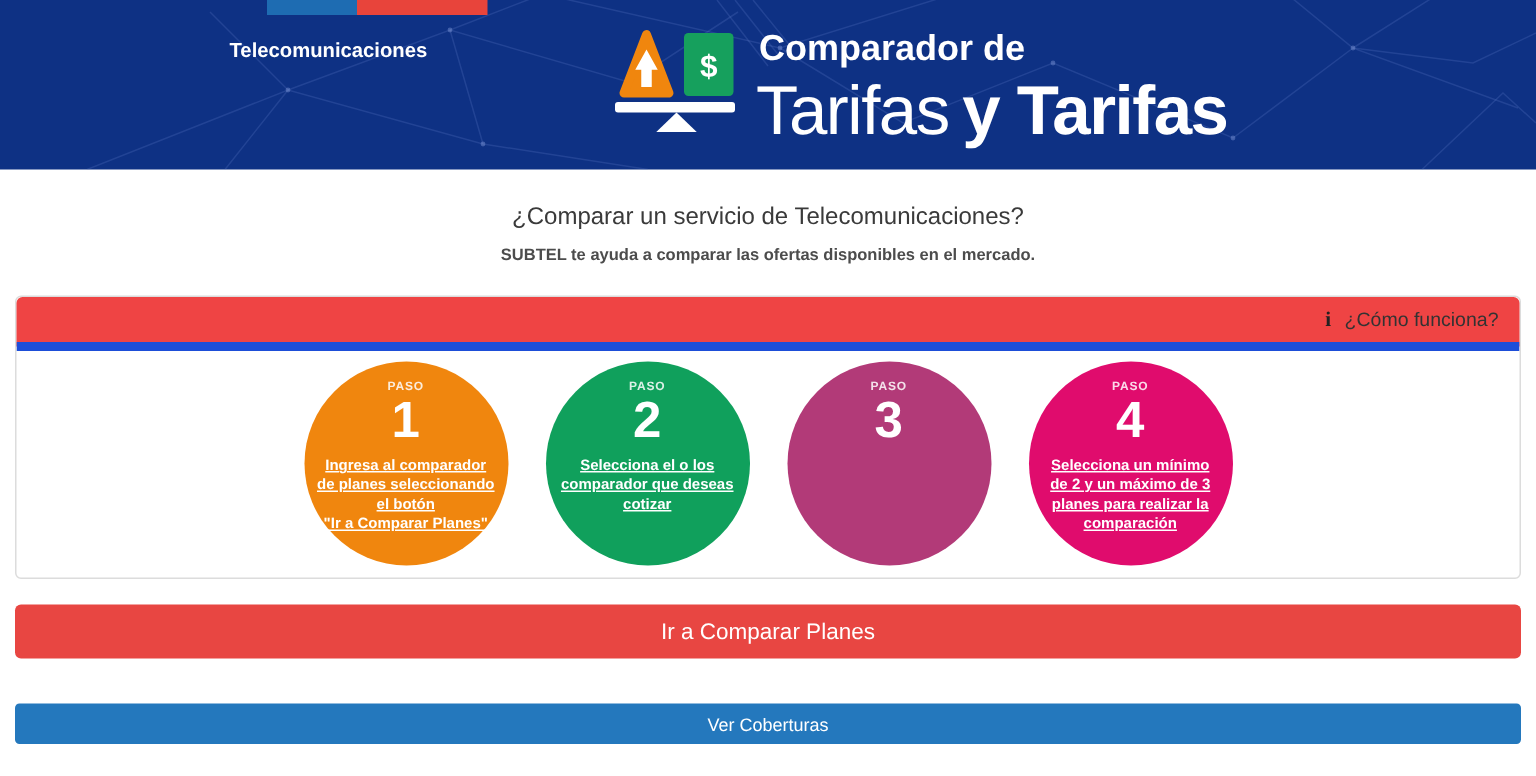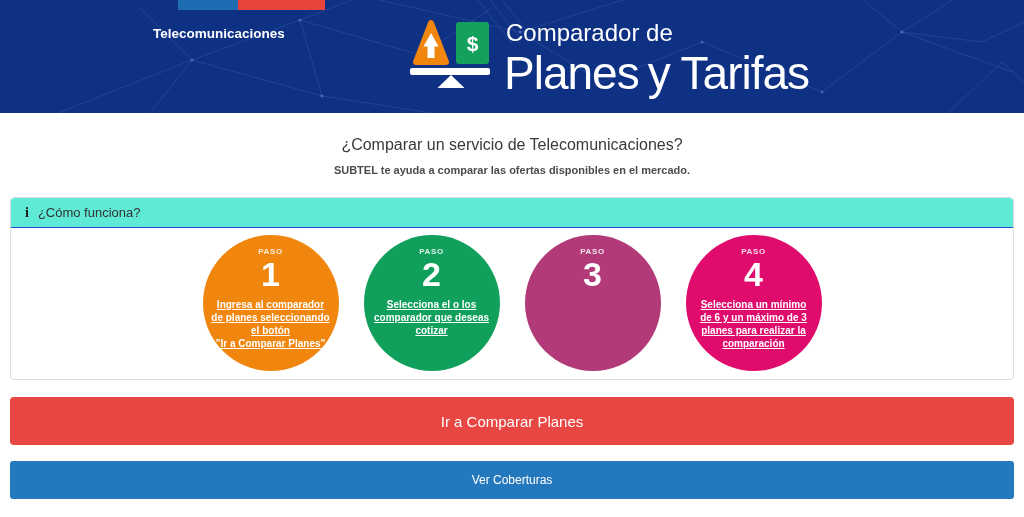--- a/index.html
+++ b/index.html
@@ -15,50 +15,50 @@
   .header { position:relative; height:113px; background:#0e3184; overflow:hidden; }
   .net-bg { position:absolute; left:0; top:0; width:1024px; height:113px; }
   .flag-bar { position:absolute; left:178px; top:0; display:flex; }
   .flag-blue { width:60px; height:10px; }
   .flag-red  { width:87px; height:10px; }
   .brand { position:absolute; left:153px; top:24px; color:#fff;
            font-size:13.5px; font-weight:700; line-height:19px; }
   .logo { position:absolute; left:410px; top:17px; display:flex; align-items:flex-start; }
   .logo-icon { width:82px; height:74px; display:block; }
   .logo-text { margin-left:12px; color:#fff; white-space:nowrap; }
-  .logo-line1 { font-size:24px; font-weight:400; line-height:1; margin:4px 0 5px 2px; }
+  .logo-line1 { font-size:24px; font-weight:700; line-height:1; margin:4px 0 5px 2px; }
   .logo-line2 { font-size:46px; font-weight:400; line-height:1; letter-spacing:-1px; }
-  .logo-line2 .bold { font-weight:400; margin-left:9px; }
+  .logo-line2 .bold { font-weight:700; margin-left:9px; }
 
   
   .main { padding:0 10px; }
   .intro-title { margin-top:22px; text-align:center; font-size:16px;
                  font-weight:400; color:#3a3a3a; line-height:1.25; }
   .intro-sub { margin-top:9px; text-align:center; font-size:11px; color:#4c4c4c;font-weight:bold; }
 
   
   .panel { margin-top:21px; border:1px solid #dcdcdc; border-radius:4px; background:#fff; }
-  .panel-header { background:#5eead4; border-bottom:1px solid #1d4ed8;
+  .panel-header { background:#ef4444; border-bottom:6px solid #1d4ed8;
                   border-radius:4px 4px 0 0; padding:6px 14px;
-                  font-size:13px; color:#333; line-height:17px; cursor:pointer; }
+                  font-size:13px; color:#333; line-height:17px; cursor:pointer;text-align:right; }
   .info-glyph { font-family:"Liberation Serif","DejaVu Serif",serif;
                 font-weight:700; font-size:14px; margin-right:9px; color:#222; }
   .panel-body { display:flex; justify-content:center; gap:25px; padding:7px 0 8px; }
   .step-circle { width:136px; height:136px; border-radius:50%; color:#fff;
                  text-align:center; padding-top:12px; flex:0 0 auto; }
   .step-label { font-size:8px; font-weight:600; letter-spacing:.6px; opacity:.85; }
   .step-number { font-size:34px; font-weight:700; line-height:36px; }
   .step-text { font-size:10px; font-weight:700; line-height:1.3;
                white-space:pre-line; margin-top:6px; padding:0 4px;text-decoration:underline; }
 
   
   .btn { display:block; width:100%; border:none; color:#fff; text-align:center;
          cursor:pointer; font-family:inherit; }
-  .btn-compare { margin-top:17px; height:48px; border-radius:4px; font-size:15px; }
-  .btn-coverage { margin-top:16px; height:38px; border-radius:3px; font-size:12px; }
+  .btn-compare { margin-top:17px; height:36px; border-radius:4px; font-size:15px; }
+  .btn-coverage { margin-top:30px; height:27px; border-radius:3px; font-size:12px; }
 
   
   .partial-tab { margin:23px 0 0 120px; width:117px; height:14px;
                  background:#f7f7f7; border:1px solid #ddd;
                  border-radius:8px 8px 0 0; cursor:pointer; }
 </style>
 </head>
 <body>
 
 <div class="page">
@@ -103,21 +103,21 @@
       <svg class="logo-icon" viewBox="0 0 82 74" xmlns="http://www.w3.org/2000/svg">
         <path d="M21 6 L36 45 H6 Z" fill="#f0860e" stroke="#f0860e" stroke-width="6" stroke-linejoin="round"></path>
         <polygon points="21,16 28.5,29.5 24.5,29.5 24.5,41 17.5,41 17.5,29.5 13.5,29.5" fill="#ffffff"></polygon>
         <rect x="46" y="5" width="33" height="42" rx="3" fill="#16a05d"></rect>
         <text x="62.5" y="34" text-anchor="middle" fill="#ffffff" font-size="21" font-weight="bold" font-family="Liberation Sans, DejaVu Sans, sans-serif">$</text>
         <rect x="0" y="51" width="80" height="7" rx="2" fill="#ffffff"></rect>
         <path d="M41 58 L54.5 71 H27.5 Z" fill="#ffffff"></path>
       </svg>
       <div class="logo-text">
         <div class="logo-line1">Comparador de</div>
-        <div class="logo-line2"><span>Planes</span><span class="bold">y Tarifas</span></div>
+        <div class="logo-line2"><span>Tarifas</span><span class="bold">y Tarifas</span></div>
       </div>
     </div>
   </header>
 
   <main class="main">
     <h1 class="intro-title">¿Comparar un servicio de Telecomunicaciones?</h1>
     <p class="intro-sub">SUBTEL te ayuda a comparar las ofertas disponibles en el mercado.</p>
 
     <section class="panel">
       <div class="panel-header">
@@ -144,21 +144,21 @@
 
         <div class="step-circle" style="background: rgb(178, 58, 120);">
           <div class="step-label">PASO</div>
           <div class="step-number">3</div>
         </div>
 
         <div class="step-circle" style="background: rgb(224, 12, 109);">
           <div class="step-label">PASO</div>
           <div class="step-number">4</div>
           <div class="step-text">Selecciona un mínimo
-de 6 y un máximo de 3
+de 2 y un máximo de 3
 planes para realizar la
 comparación</div>
         </div>
 
       </div>
     </section>
 
     <button class="btn btn-compare" style="background: rgb(232, 70, 66);">Ir a Comparar Planes</button>
 
     <button class="btn btn-coverage" style="background: rgb(36, 120, 189);">Ver Coberturas</button>

